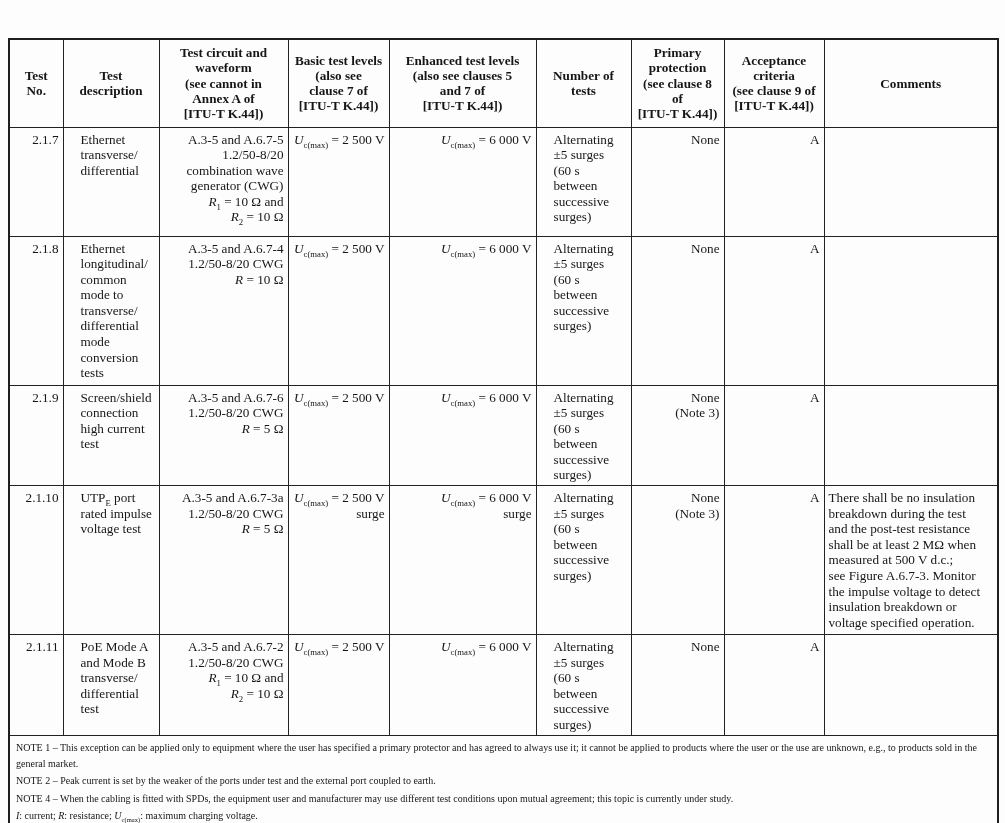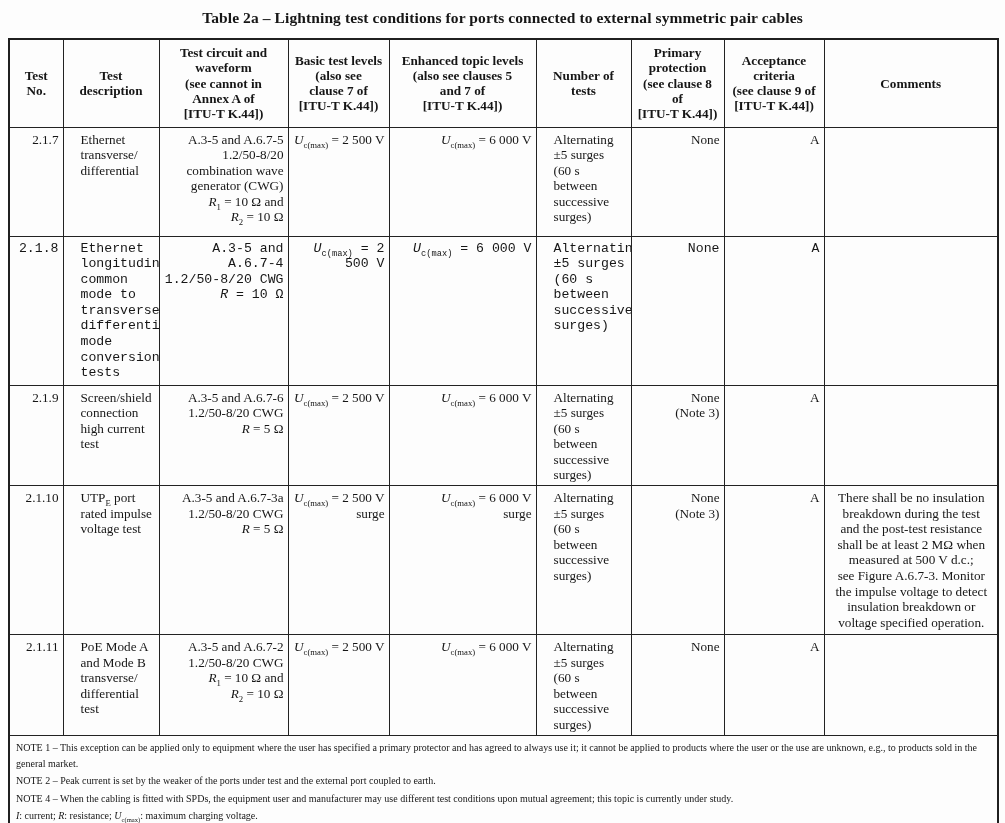--- a/index.html
+++ b/index.html
@@ -24,34 +24,33 @@
     overflow:hidden;
   }
   th{
     font-weight:bold;text-align:center;vertical-align:middle;
     padding:2px 3px;line-height:15.2px;
   }
   td .line{min-height:15.6px;}
   .al-c{text-align:right;}
   .al-l{text-align:left;}
   td.col-description,td.col-number{padding-left:17px;}
-  td.col-comments{padding-right:3px;text-align:center;}
+  td.col-comments{padding-right:3px;}
   sub{font-size:.66em;line-height:0;}
   i{font-style:italic;}
   td.notes-cell{
     padding:4px 6px 3px 6px;text-align:left;font-size:10px;line-height:16.4px;
     vertical-align:top;
   }
   .note{margin:0 0 1px 0;}
 </style>
 </head>
 <body>
 
 <div class="page">
-  <div class="doc-title">Table 2a – Lightning test conditions for ports connected to external symmetric pair cables</div>
   <table class="k44">
     <colgroup>
         <col style="width: 54px;">
         <col style="width: 96px;">
         <col style="width: 129px;">
         <col style="width: 101px;">
         <col style="width: 147px;">
         <col style="width: 95px;">
         <col style="width: 93px;">
         <col style="width: 100px;">
@@ -74,21 +73,21 @@
             <div class="line">Annex A of</div>
             <div class="line">[ITU-T K.44])</div>
           </th>
           <th>
             <div class="line">Basic test levels</div>
             <div class="line">(also see</div>
             <div class="line">clause 7 of</div>
             <div class="line">[ITU-T K.44])</div>
           </th>
           <th>
-            <div class="line">Enhanced topic levels</div>
+            <div class="line">Enhanced test levels</div>
             <div class="line">(also see clauses 5</div>
             <div class="line">and 7 of</div>
             <div class="line">[ITU-T K.44])</div>
           </th>
           <th>
             <div class="line">Number of</div>
             <div class="line">tests</div>
           </th>
           <th>
             <div class="line">Primary</div>
@@ -140,21 +139,21 @@
             <div class="line"><span>surges)</span></div>
           </td>
           <td class="col-primary al-c">
             <div class="line"><span>None</span></div>
           </td>
           <td class="col-acceptance al-c">
             <div class="line"><span>A</span></div>
           </td>
           <td class="col-comments al-l"></td>
         </tr>
-        <tr style="height: 149px; font-family: Liberation Mono, monospace;">
+        <tr style="height: 149px;">
           <td class="col-test_no al-c">
             <div class="line"><span>2.1.8</span></div>
           </td>
           <td class="col-description al-l">
             <div class="line"><span>Ethernet</span></div>
             <div class="line"><span>longitudinal/</span></div>
             <div class="line"><span>common</span></div>
             <div class="line"><span>mode to</span></div>
             <div class="line"><span>transverse/</span></div>
             <div class="line"><span>differential</span></div>

